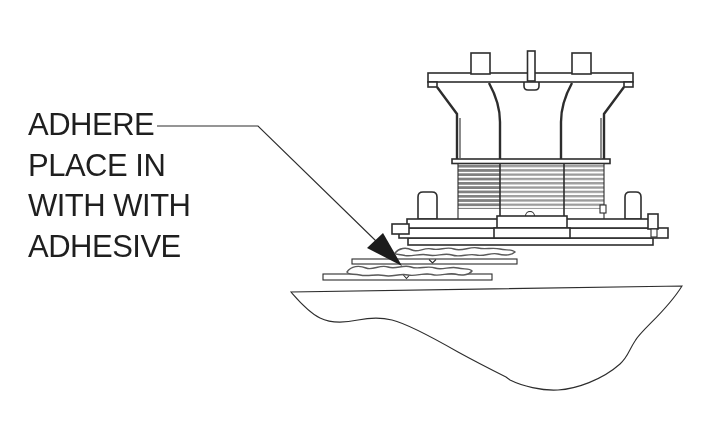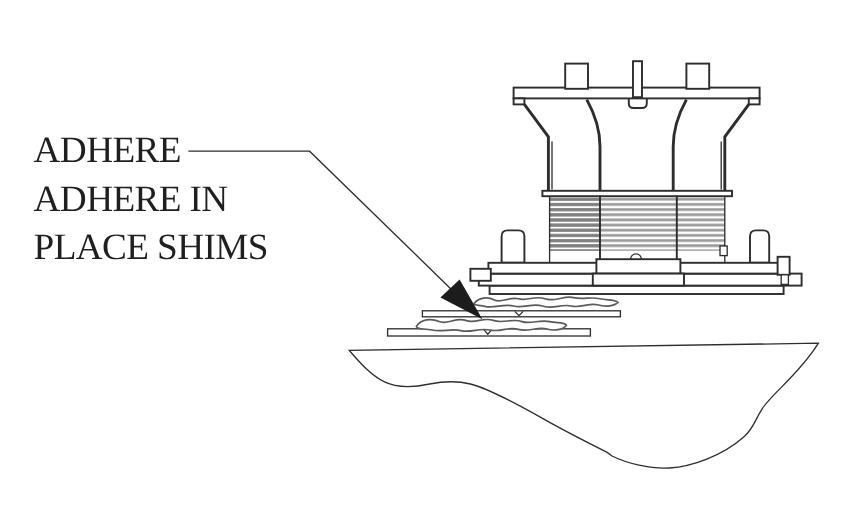--- a/index.html
+++ b/index.html
@@ -2,21 +2,21 @@
 <html style="--background: #ffffff; --text: #1f1f1f; --line: #2d2d2d; --thread-gray: #9b9b9b; --thread-gray-dark: #808080; --adhesive-outline: #5a5a5a; --arrow-fill: #1c1c1c;"><head>
 <meta charset="utf-8">
 <style>
   html, body { margin: 0; padding: 0; background: #ffffff; }
   .stage {
     position: relative;
     width: 707px;
     height: 425px;
     background: var(--background, #ffffff);
     overflow: hidden;
-    font-family: Liberation Serif, serif;
+    font-family: Liberation Sans, sans-serif;
   }
   .callout {
     position: absolute;
     left: 28px;
     top: 105px;
     font-size: 31px;
     line-height: 40.7px;
     letter-spacing: -0.5px;
     color: var(--text, #1f1f1f);
     white-space: nowrap;
@@ -30,22 +30,23 @@
   .dark { fill: var(--arrow-fill, #1c1c1c); stroke: none; }
   .bead { fill: #ffffff; stroke: var(--adhesive-outline, #5a5a5a); stroke-width: 1.4; }
 </style>
 </head>
 <body>
 
 <div class="stage">
 
   <div class="callout">
     <div>ADHERE</div>
-    <div>ADHERE IN</div>
-    <div>PLACE SHIMS</div>
+    <div>PLACE IN</div>
+    <div>WITH WITH</div>
+    <div>ADHESIVE</div>
   </div>
 
   <svg class="diagram-svg" width="707" height="425" viewBox="0 0 707 425" xmlns="http://www.w3.org/2000/svg">
 
     <defs>
       <pattern id="threads" x="458" y="164" width="146" height="4.3" patternUnits="userSpaceOnUse">
         <rect x="0" y="0.9" width="146" height="2.3" style="fill:var(--thread-gray, #9b9b9b)"></rect>
       </pattern>
       <pattern id="threadsDark" x="458" y="164" width="42" height="4.3" patternUnits="userSpaceOnUse">
         <rect x="0" y="0.9" width="42" height="2.5" style="fill:var(--thread-gray-dark, #808080)"></rect>

